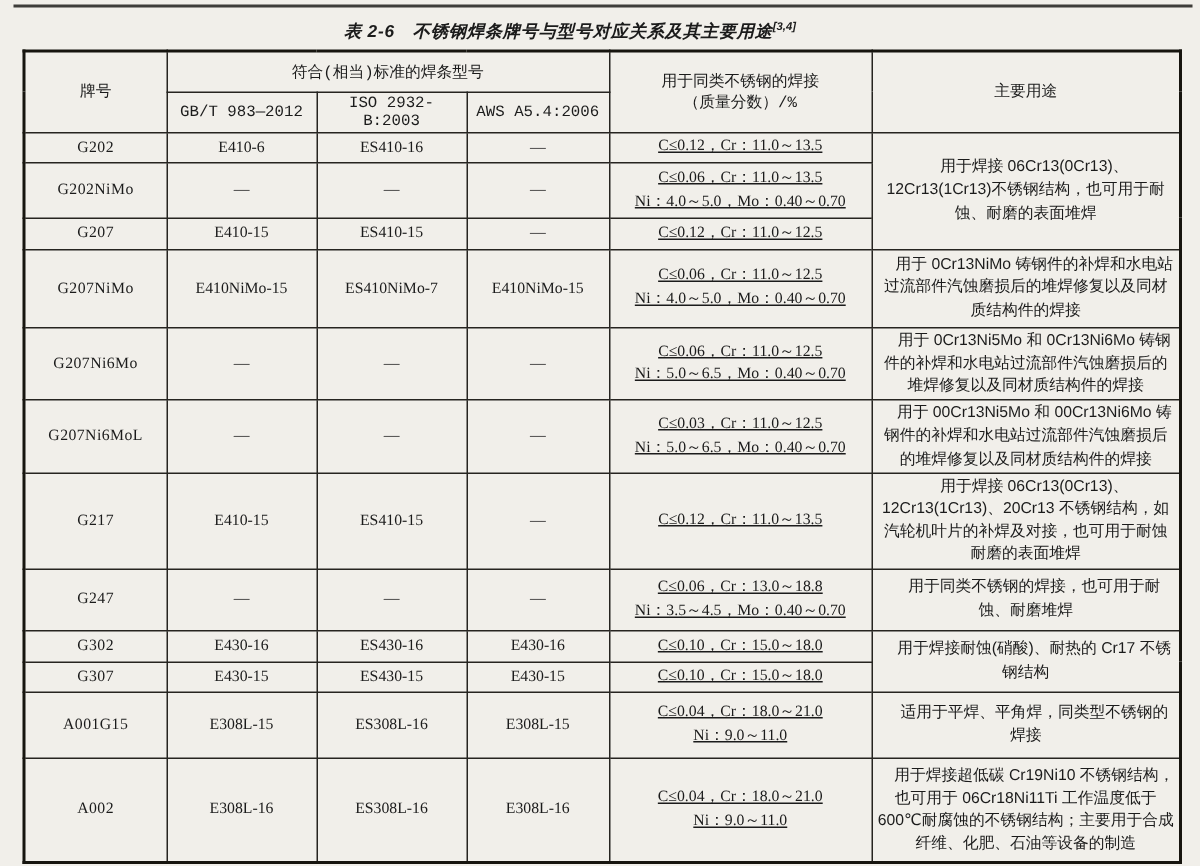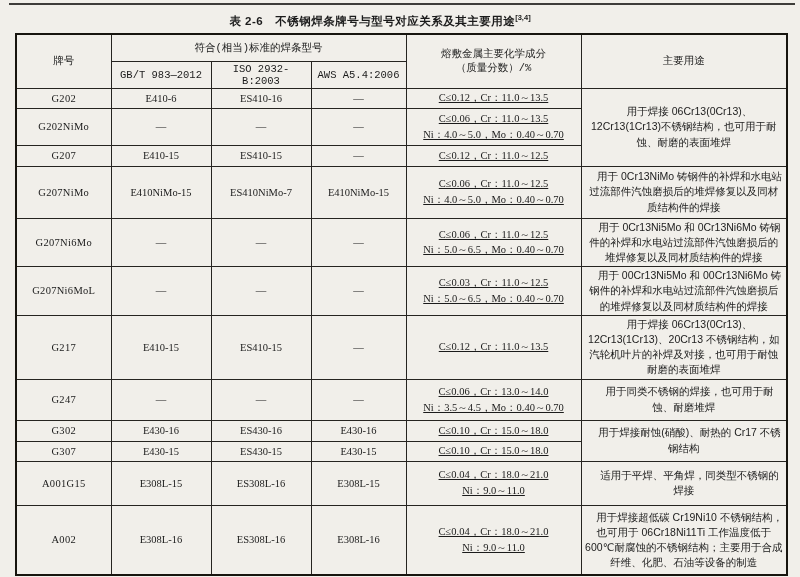--- a/index.html
+++ b/index.html
@@ -9,21 +9,21 @@
     font-family:"Liberation Serif","DejaVu Serif",serif;
     color:#1b1b1b;
   }
   .scan-topline{
     position:absolute;left:9px;top:3px;width:786px;height:2px;
     background:#1e1d1b;opacity:.85;
   }
   .doc-title{
     position:absolute;top:13px;left:0;width:760px;text-align:center;
     font-family:"Liberation Sans","DejaVu Sans",sans-serif;
-    font-weight:bold;font-size:11.5px;letter-spacing:.5px;white-space:nowrap;
+    font-weight:bold;font-size:11.5px;letter-spacing:.5px;white-space:nowrap;font-style:italic;
   }
   .doc-title sup{font-size:7.5px;font-weight:bold;letter-spacing:0;}
   table.main{
     position:absolute;left:15px;top:33px;width:771px;
     border-collapse:collapse;table-layout:fixed;
     font-size:10.5px;
   }
   table.main td,table.main th{
     border:1px solid #262420;
     padding:1px 3px;
@@ -61,21 +61,21 @@
       <col style="width:100px">
     <col style="width:95px">
       <col style="width:175px">
       <col style="width:206px">
   </colgroup>
   <tbody>
       <tr style="height:27px">
     <th class="hdr" rowspan="2">牌号</th>
     <th class="hdr" colspan="3">符合(相当)标准的焊条型号</th>
     <th class="hdr" rowspan="2">
-      <span class="comp-line">熔敷金属主要化学成分</span>
+      <span class="comp-line">用于同类不锈钢的焊接</span>
       <span class="comp-line">（质量分数）/%</span>
     </th>
     <th class="hdr" rowspan="2">主要用途</th>
   </tr>
   <tr style="height:24px">
     <th class="hdr">GB/T 983—2012</th>
     <th class="hdr">ISO 2932-B:2003</th>
     <th class="hdr">AWS A5.4:2006</th>
   </tr>
 
@@ -160,21 +160,21 @@
     <td class="use">
           <p>用于焊接 06Cr13(0Cr13)、12Cr13(1Cr13)、20Cr13 不锈钢结构，如汽轮机叶片的补焊及对接，也可用于耐蚀耐磨的表面堆焊</p>
         </td>
   </tr>
   <tr style="height:41px">
     <td class="brand">G247</td>
     <td>—</td>
     <td>—</td>
     <td>—</td>
     <td class="comp">
-          <span class="comp-line">C≤0.06，Cr：13.0～14.0</span>
+          <span class="comp-line">C≤0.06，Cr：13.0～18.8</span>
           <span class="comp-line">Ni：3.5～4.5，Mo：0.40～0.70</span>
         </td>
     <td class="use">
           <p>用于同类不锈钢的焊接，也可用于耐蚀、耐磨堆焊</p>
         </td>
   </tr>
   <tr style="height:21px">
     <td class="brand">G302</td>
     <td>E430-16</td>
     <td>ES430-16</td>

